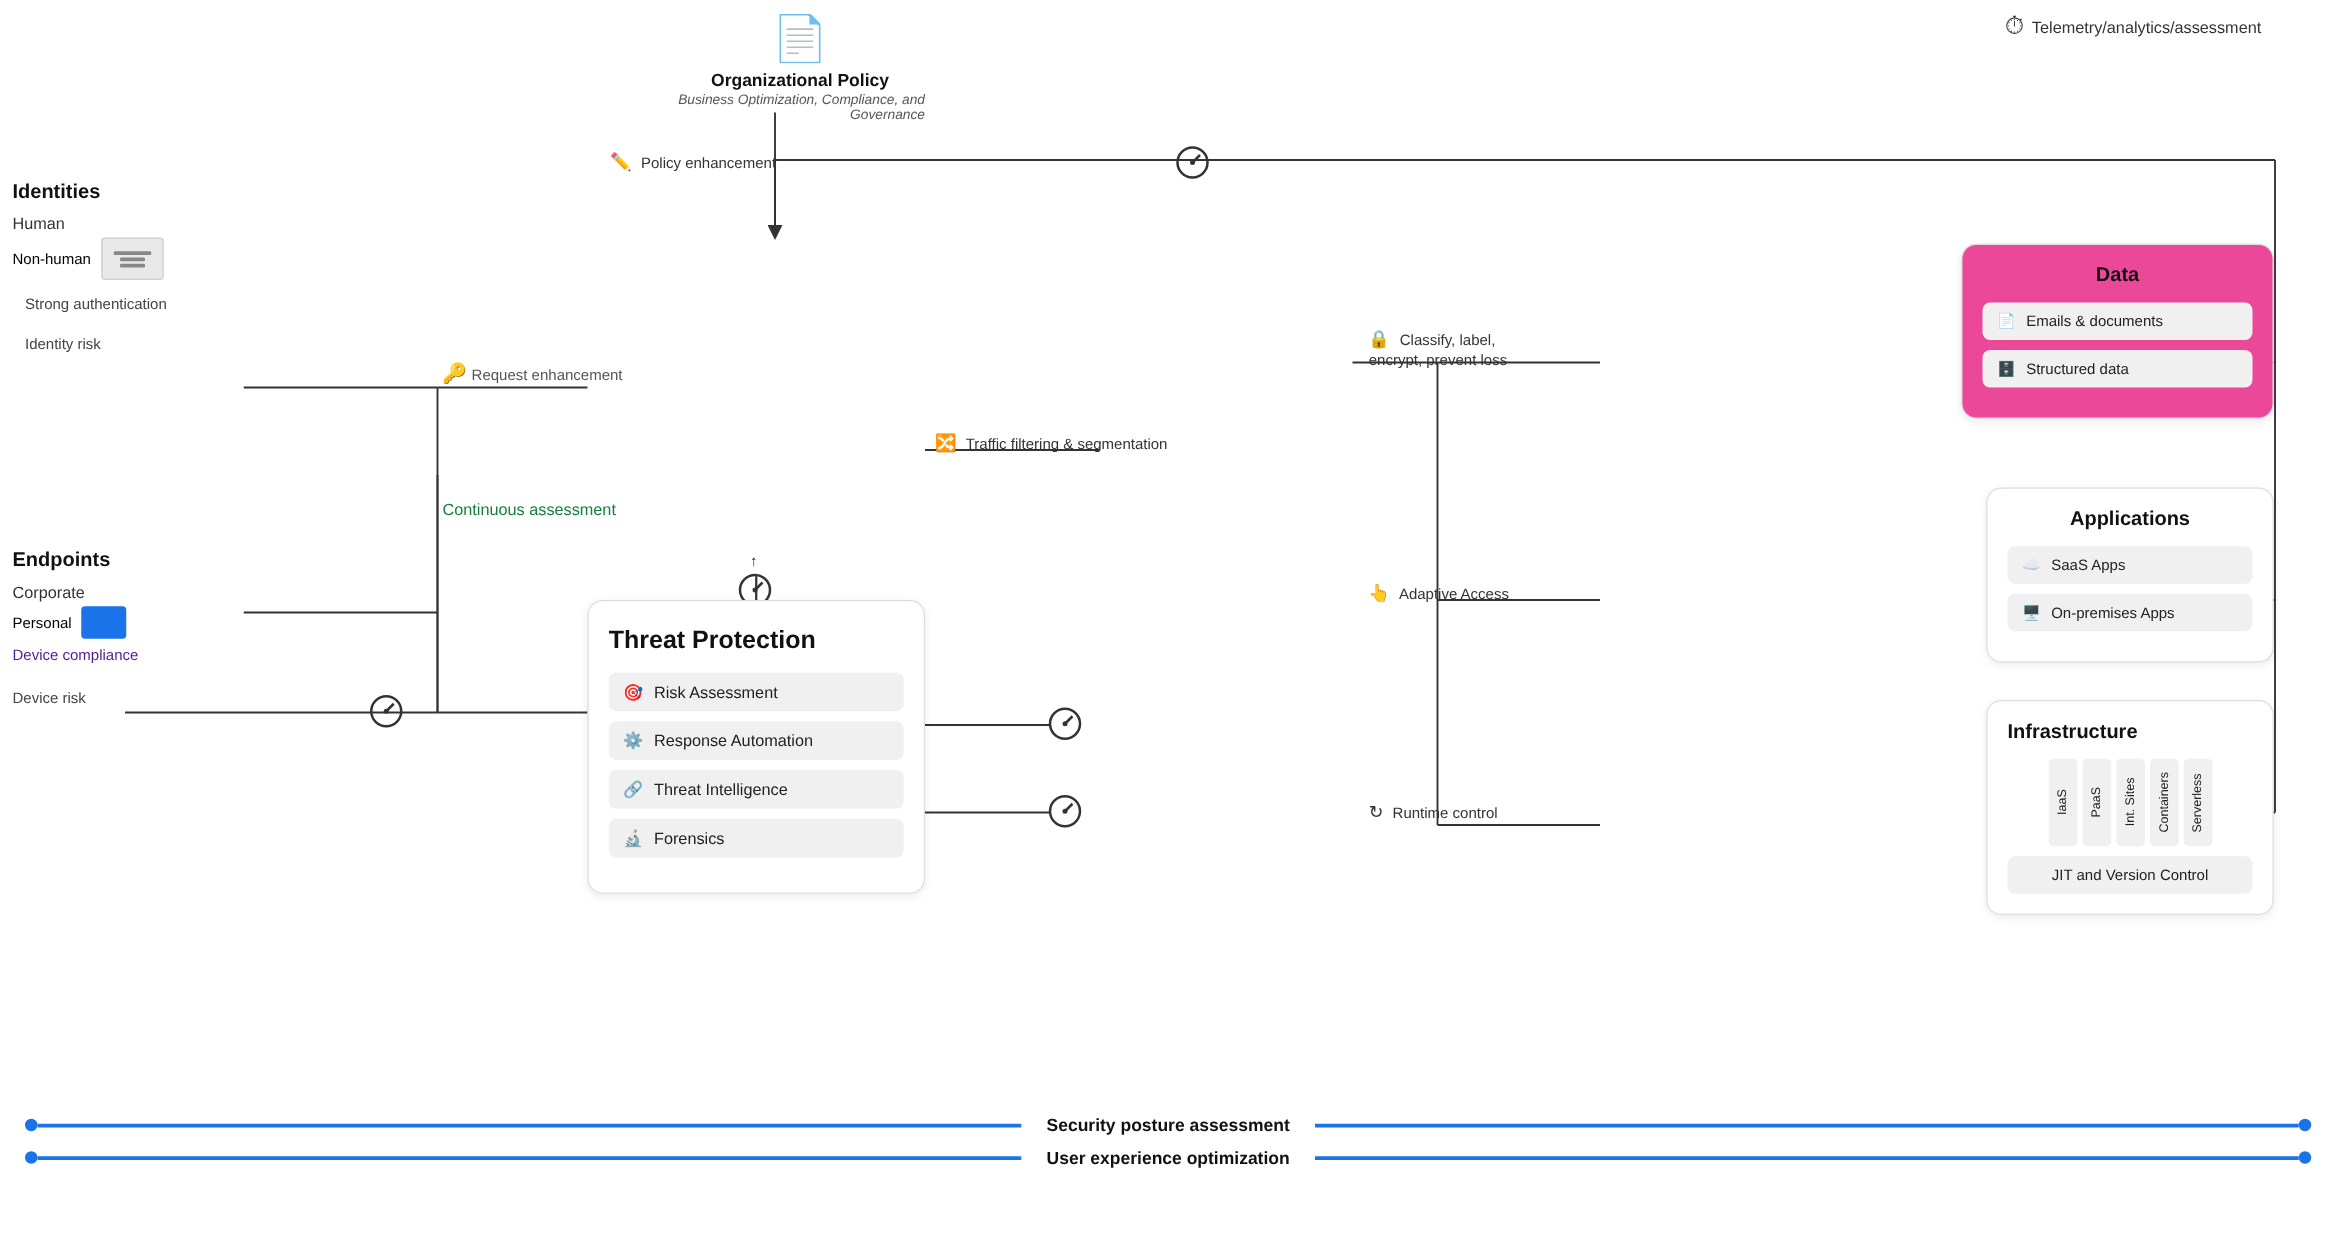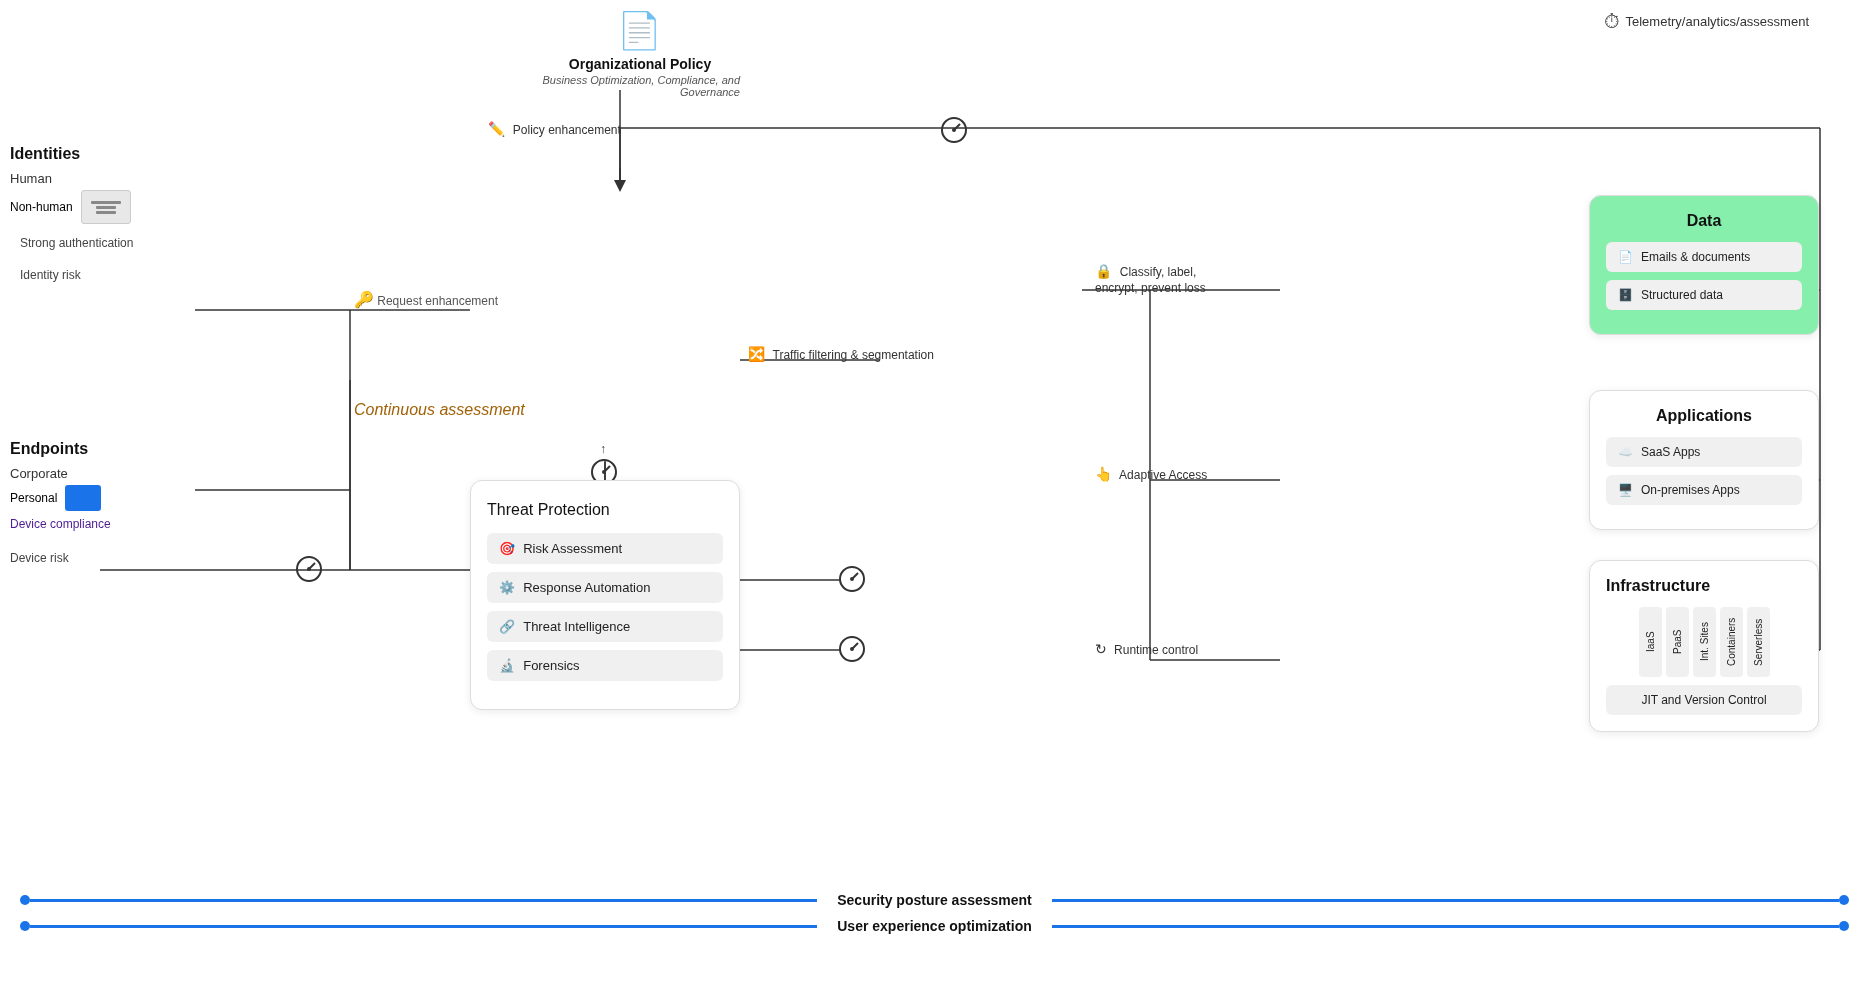--- a/index.html
+++ b/index.html
@@ -159,22 +159,22 @@
       top: 480px;
       left: 470px;
       width: 270px;
       background: #fff;
       border: 1.5px solid #ddd;
       border-radius: 12px;
       padding: 20px 16px;
       box-shadow: 0 2px 8px rgba(0,0,0,0.08);
     }
     .threat-title {
-      font-size: 16px;
-      font-weight: 400;
+      font-size: 20px;
+      font-weight: 700;
       color: #111;
       margin-bottom: 14px;
     }
     .threat-item {
       background: #f0f0f0;
       border-radius: 6px;
       padding: 8px 12px;
       margin-bottom: 8px;
       display: flex;
       align-items: center;
@@ -209,22 +209,22 @@
       margin-bottom: 8px;
       font-size: 13px;
       color: #222;
     }
 
     
     .data-box {
       position: absolute;
       top: 195px;
       right: 50px;
-      width: 230px;
-      background: #86efac;
+      width: 250px;
+      background: #ec4899;
       border: 1.5px solid #ddd;
       border-radius: 12px;
       padding: 16px;
       box-shadow: 0 2px 8px rgba(0,0,0,0.08);
     }
     .data-box-title {
       font-size: 16px;
       font-weight: 700;
       color: #111;
       margin-bottom: 12px;
@@ -430,21 +430,21 @@
       <span>Identity risk</span>
     </div>
   </div>
 
   <div class="float-label" style="left:354px; top:290px;">
     <span style="font-size:16px;">🔑</span>
     <span style="font-size:12px; color:#555;">Request enhancement</span>
   </div>
 
   <div class="float-label" style="left:354px; top:400px;">
-    <span style="font-size:16px; color:#a16207;font-style:italic;">Continuous assessment</span>
+    <span style="font-size:13px; color:#15803d;">Continuous assessment</span>
   </div>
 
   <div style="position:absolute; top:555px; left:295px;">
     <svg width="28" height="28" viewBox="0 0 28 28">
       <circle cx="14" cy="14" r="12" fill="none" stroke="#333" stroke-width="2"></circle>
       <line x1="14" y1="14" x2="20" y2="8" stroke="#333" stroke-width="2"></line>
       <circle cx="14" cy="14" r="2" fill="#333"></circle>
     </svg>
   </div>
 

